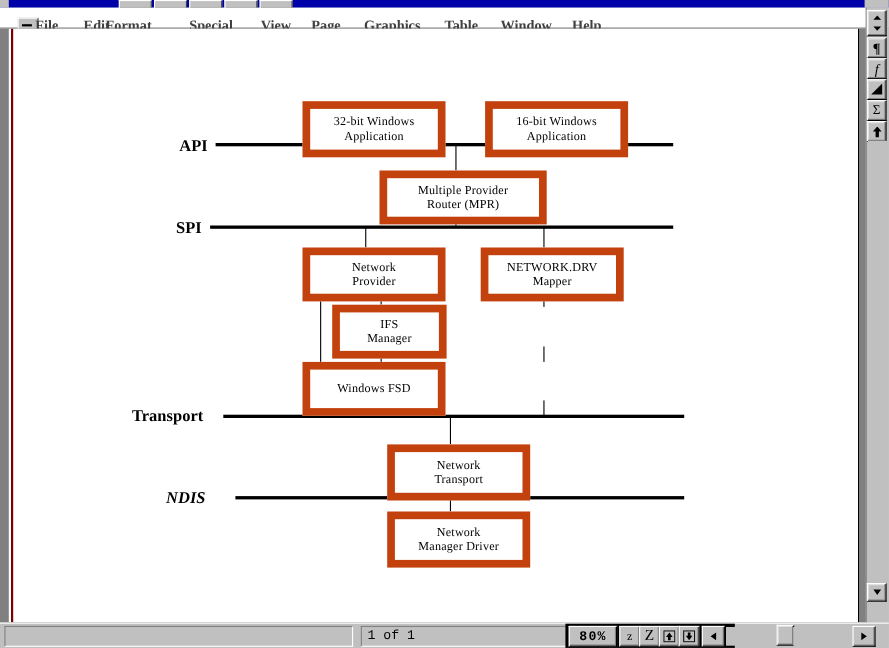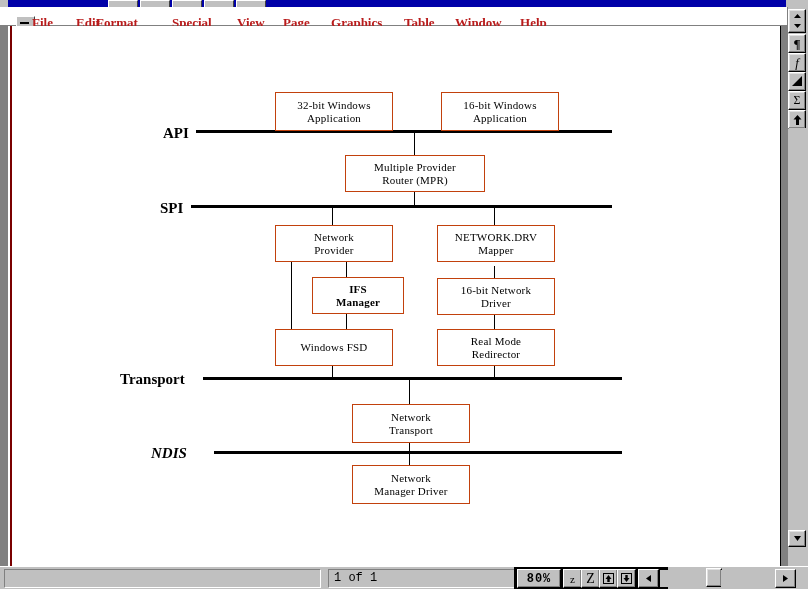--- a/index.html
+++ b/index.html
@@ -16,21 +16,21 @@
            border-right:1px solid #404040;border-bottom:1px solid #404040;}
   .tb-edge{position:absolute;top:0;height:7px;width:8px;background:#c0c0c0;}
 
   
   .menubar{position:absolute;left:0;top:7px;width:808px;height:18px;background:#ffffff;
            border-bottom:1px solid #808080;}
   .sysbox{position:absolute;left:16px;top:9px;width:17px;height:14px;background:#c0c0c0;
           border-left:1px solid #ffffff;border-top:1px solid #ffffff;
           border-right:1px solid #404040;border-bottom:1px solid #404040;}
   .sysbox i{position:absolute;left:3px;top:5px;width:9px;height:2px;background:#000;display:block;}
-  .menu{position:absolute;top:8px;height:16px;font-size:13px;color:#b91c1c;
+  .menu{position:absolute;top:8px;height:16px;font-size:13px;color:#404040;
         font-family:"Liberation Serif", serif;font-weight:bold;white-space:nowrap;
         line-height:16px;cursor:default;}
   .menu u{text-decoration:underline;}
 
   
   .rightcol{position:absolute;right:0;top:7px;width:20px;height:560px;background:#c0c0c0;
             border-left:1px solid #808080;}
   .btn3d{background:#c0c0c0;border-left:1px solid #ffffff;border-top:1px solid #ffffff;
          border-right:1px solid #000000;border-bottom:1px solid #000000;
          box-shadow:inset -1px -1px 0 #808080, inset 1px 1px 0 #dfdfdf;
@@ -42,21 +42,21 @@
 
   
   .docarea{position:absolute;left:0;top:26px;width:787px;height:540px;background:#808080;
            overflow:hidden;}
   .page{position:absolute;left:8px;top:0px;width:772px;height:540px;background:#ffffff;
         border-right:1px solid #000;}
   .marginline{position:absolute;left:2px;top:0;width:2px;height:540px;background:#7a0000;}
 
   
   .dg{position:absolute;left:0;top:0;width:772px;height:540px;}
-  .box{position:absolute;border:1px solid #c2410c;background:#ffffff;
+  .box{position:absolute;border:7px solid #c2410c;background:#ffffff;
        display:flex;align-items:center;justify-content:center;text-align:center;
        font-family:"Liberation Serif", serif;font-size:11px;color:#000000;
        line-height:12.5px;letter-spacing:0.2px;}
   .rule{position:absolute;height:3px;background:#000000;}
   .vline{position:absolute;width:1px;background:#000000;}
   .layer{position:absolute;font-family:"Liberation Serif", serif;font-weight:bold;
          font-size:15px;color:#000000;white-space:nowrap;}
   .caption{position:absolute;font-family:"Liberation Serif", serif;font-size:12.5px;
            color:#000000;white-space:nowrap;letter-spacing:0.3px;}
 
@@ -217,46 +217,34 @@
           </span>
         </div>
 
         <div class="box" style="left:429px;top:199px;width:116px;height:35px;">
           <span>
             <span>NETWORK.DRV</span><br>
             <span>Mapper</span>
           </span>
         </div>
 
-        <div class="box" style="left:304px;top:251px;width:90px;height:35px;font-weight:bold;">
+        <div class="box" style="left:294px;top:251px;width:90px;height:35px;">
           <span>
             <span>IFS</span><br>
             <span>Manager</span>
           </span>
         </div>
 
-        <div class="box" style="left:429px;top:252px;width:116px;height:35px;">
-          <span>
-            <span>16-bit Network</span><br>
-            <span>Driver</span>
-          </span>
-        </div>
 
         <div class="box" style="left:267px;top:303px;width:116px;height:35px;">
           <span>
             <span>Windows FSD</span>
           </span>
         </div>
 
-        <div class="box" style="left:429px;top:303px;width:116px;height:35px;">
-          <span>
-            <span>Real Mode</span><br>
-            <span>Redirector</span>
-          </span>
-        </div>
 
         <div class="box" style="left:344px;top:378px;width:116px;height:37px;">
           <span>
             <span>Network</span><br>
             <span>Transport</span>
           </span>
         </div>
 
         <div class="box" style="left:344px;top:439px;width:116px;height:37px;">
           <span>

